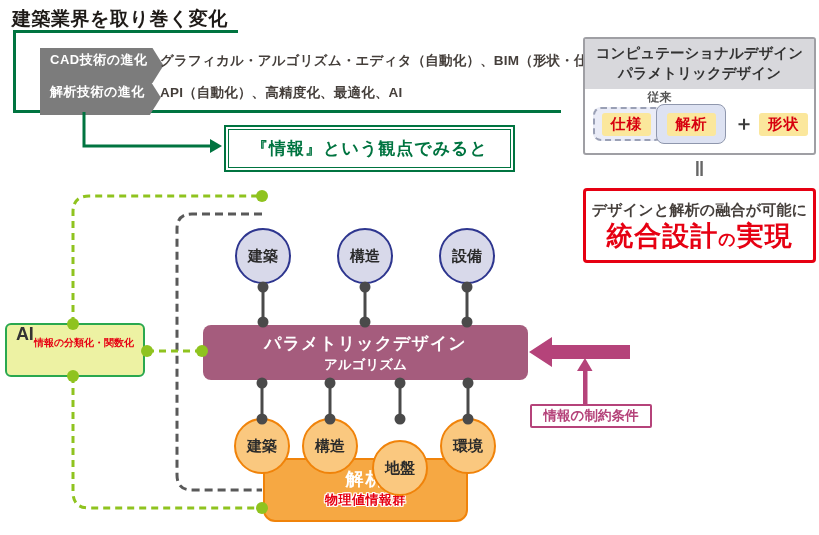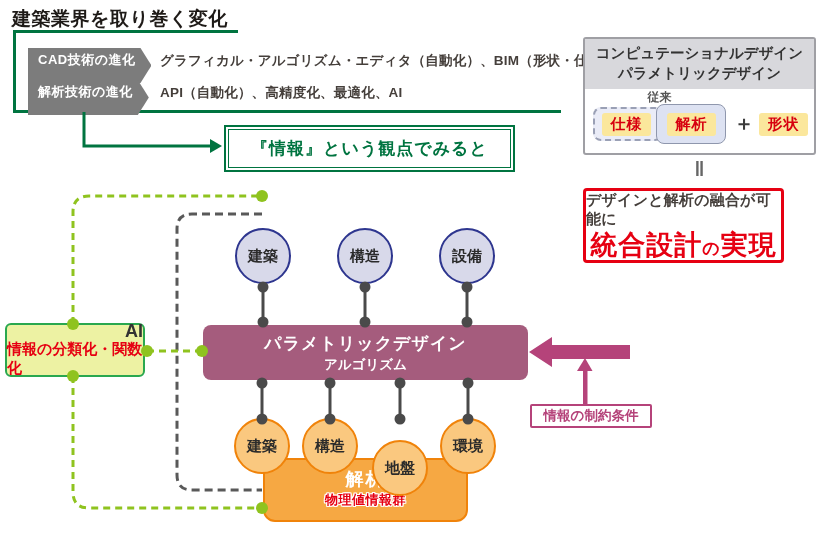--- a/index.html
+++ b/index.html
@@ -9,21 +9,21 @@
 
   
   .page-title{left:12px;top:6px;font-size:19px;font-weight:bold;color:#1e1a17;letter-spacing:.5px;}
   .rule{background:#007440;}
   .title-underline{left:13px;top:30px;width:225px;height:3px;}
   .bracket-left{left:13px;top:30px;width:3px;height:83px;}
   .bracket-bottom{left:13px;top:110px;width:548px;height:3px;}
 
   .badge{height:23px;line-height:23px;padding:0 16px 12px 10px;background:#7c7c7c;color:#fff;
          font-size:13px;font-weight:bold;letter-spacing:.5px;
-         clip-path:polygon(0 0,calc(100% - 11px) 0,100% 50%,calc(100% - 11px) 100%,0 100%);}
+         clip-path:polygon(0 0,calc(100% - 11px) 0,100% 50%,calc(100% - 11px) 100%,0 100%);margin-left:12px;}
   .badge1{left:28px;top:48px;}
   .badge2{left:28px;top:80px;}
   .desc{font-size:13.5px;font-weight:bold;color:#453f3b;letter-spacing:.2px;}
   .desc1{left:160px;top:52px;}
   .desc2{left:160px;top:84px;}
 
   .viewpoint{left:224px;top:125px;width:287px;height:43px;background:#fff;
              border:2px solid #007440;box-shadow:inset 0 0 0 2px #fff,inset 0 0 0 3px #007440;
              display:flex;align-items:center;justify-content:center;
              font-size:17px;font-weight:bold;color:#007440;letter-spacing:1px;}
@@ -37,21 +37,21 @@
   .dashed-group{left:593px;top:107px;width:70px;height:34px;background:#eaecf7;border:2px dashed #9aa0b5;border-radius:8px;box-sizing:border-box;}
   .solid-group{left:656px;top:104px;width:70px;height:40px;background:#dde2f2;border:1.5px solid #8f97ad;border-radius:8px;box-sizing:border-box;}
   .chip{width:49px;height:23px;background:#fbe79c;border-radius:3px;display:flex;align-items:center;justify-content:center;
         font-size:15px;font-weight:bold;color:#d7000f;letter-spacing:1px;}
   .chip-spec{left:602px;top:113px;}
   .chip-analysis{left:667px;top:113px;}
   .chip-shape{left:759px;top:113px;}
   .plus-sign{left:733px;top:110px;width:22px;text-align:center;font-size:20px;font-weight:bold;color:#3c3c3c;}
   .equals-sign{left:583px;top:158px;width:233px;text-align:center;font-size:20px;font-weight:bold;color:#666;}
 
-  .result-box{left:583px;top:188px;width:201px;height:75px;background:#fff;border:3px solid #e60012;border-radius:4px;
+  .result-box{left:583px;top:188px;width:233px;height:75px;background:#fff;border:3px solid #e60012;border-radius:4px;
               box-sizing:border-box;display:flex;flex-direction:column;align-items:center;justify-content:center;}
   .result-line1{font-size:15px;font-weight:bold;color:#453f3b;letter-spacing:.2px;}
   .result-line2{color:#e60012;font-weight:bold;line-height:1.05;margin-top:2px;letter-spacing:1px;}
   .result-line2 .big{font-size:27px;}
   .result-line2 .small{font-size:17px;}
 
   
   .bim-box{left:263px;top:182px;width:205px;height:66px;background:#6466ad;border:3px solid #2e368f;border-radius:12px;
            box-sizing:border-box;text-align:center;}
   .bim-box .t{margin-top:6px;font-size:18px;font-weight:bold;color:#fff;letter-spacing:1px;}
@@ -65,23 +65,23 @@
   .param-box{left:203px;top:325px;width:325px;height:55px;background:#a55c7d;border-radius:8px;
              display:flex;flex-direction:column;align-items:center;justify-content:center;color:#fff;z-index:3;}
   .param-box .t{font-size:17px;font-weight:bold;letter-spacing:1px;}
   .param-box .s{font-size:13.5px;font-weight:bold;margin-top:1px;}
 
   .ana-box{left:263px;top:458px;width:205px;height:64px;background:#f6a843;border:2.5px solid #f0830a;border-radius:12px;
            box-sizing:border-box;text-align:center;}
   .ana-box .t{margin-top:7px;font-size:18px;font-weight:bold;color:#fff;letter-spacing:2px;}
 
   .ai-box{left:5px;top:323px;width:140px;height:54px;background:#edf2a3;border:2.5px solid #2aa84f;border-radius:6px;
-          box-sizing:border-box;display:flex;flex-direction:column;align-items:flex-end;justify-content:center;z-index:3;}
+          box-sizing:border-box;display:flex;flex-direction:row;align-items:flex-start;justify-content:center;z-index:3;}
   .ai-box .t{font-size:18px;font-weight:bold;color:#333;line-height:1;}
-  .ai-box .s{font-size:15px;font-weight:bold;color:#e60012;margin-top:0;}
+  .ai-box .s{font-size:10px;font-weight:bold;color:#e60012;margin-top:11px;}
 
   .opt-box{left:630px;top:333px;width:182px;height:41px;background:#f2d7e2;border:2px solid #b5437a;border-radius:6px;
            box-sizing:border-box;display:flex;flex-direction:column;align-items:center;justify-content:center;}
   .opt-box .t{font-size:14.5px;font-weight:bold;color:#333;line-height:1.1;}
   .opt-box .s{font-size:12px;font-weight:bold;color:#d6246e;margin-top:1px;
               text-shadow:1px 0 0 #fff,-1px 0 0 #fff,0 1px 0 #fff,0 -1px 0 #fff;}
 
   .constraint-pill{left:530px;top:404px;width:122px;height:24px;background:#fff;border:2px solid #b5437a;border-radius:2px;
                    box-sizing:border-box;display:flex;align-items:center;justify-content:center;
                    font-size:13.5px;font-weight:bold;color:#b5437a;}

